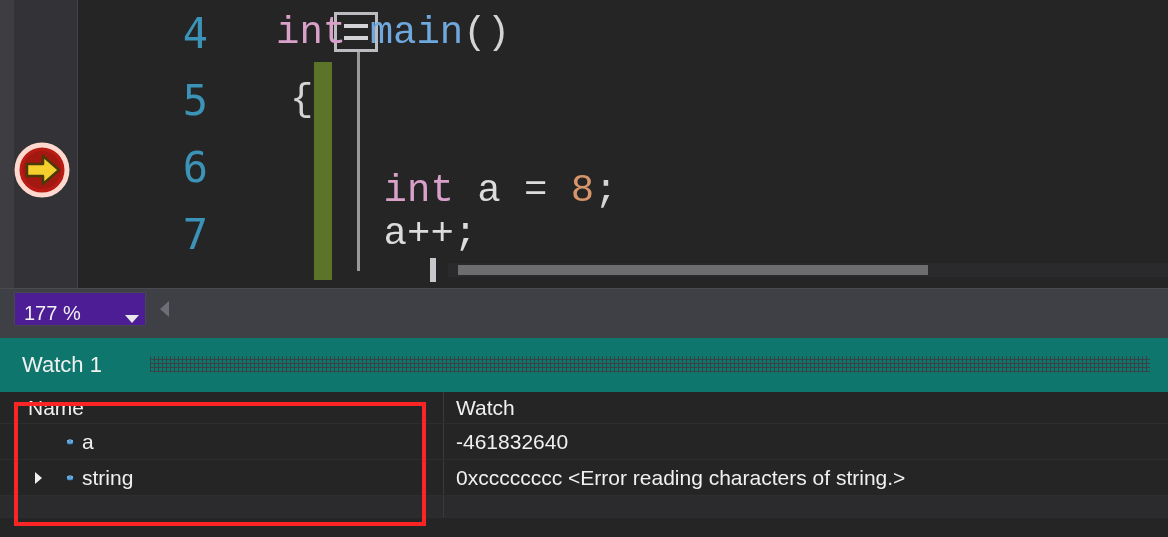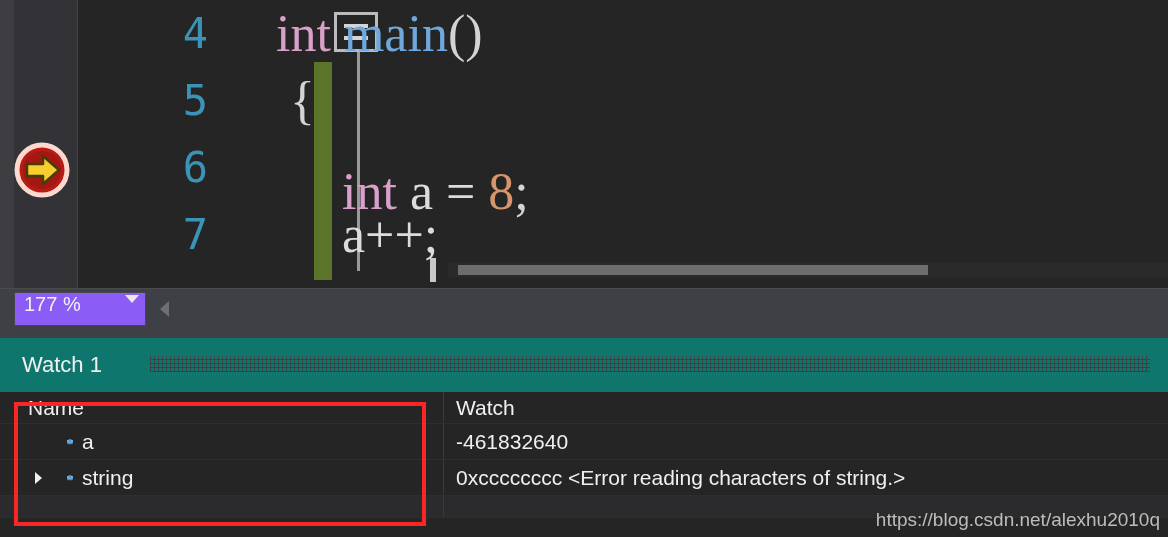--- a/index.html
+++ b/index.html
@@ -119,22 +119,22 @@
   .collapse-box .bar-bot {
     position: absolute;
     left: 7px;
     width: 24px; height: 4px;
     background: #d4d4d6;
   }
   .collapse-box .bar-top { top: 9px; }
   .collapse-box .bar-bot { top: 21px; }
 
   .code-text {
-    font-family: Liberation Serif, serif;
-    font-size: 52px;
+    font-family: Liberation Mono, monospace;
+    font-size: 39px;
     white-space: pre;
     color: #d4d4d4;
     margin-left: 10px;
     line-height: 1;
     text-align: right;
   }
 
   .tok-kw    { color: #d9a0c9; }
   .tok-fn    { color: #6fa8dc; }
   .tok-punct { color: #d4d4d4; }
@@ -172,24 +172,24 @@
     position: absolute;
     left: 0; top: 288px;
     width: 1168px; height: 50px;
     background: #3f3f46;
     border-top: 1px solid #4a4a50;
   }
   .zoom-combo {
     position: absolute;
     left: 14px; top: 3px;
     width: 132px; height: 34px;
-    background: #8b5cf6;
+    background: #4c1d95;
     border: 1px solid #46464d;
     display: flex;
-    align-items: flex-start;
+    align-items: flex-end;
   }
   .zoom-value {
     color: #f0f0f0;
     font-size: 20px;
     padding-left: 9px;
     flex: 1;
     font-family: "Liberation Sans", sans-serif;
   }
   .zoom-caret {
     width: 26px;
@@ -451,15 +451,14 @@
       <div class="wg-row blank">
         <div class="wg-name"></div>
         <div class="wg-value"></div>
       </div>
 
     </div>
   </div>
 
   <div class="red-highlight"></div>
 
-  <div class="watermark">https://blog.csdn.net/alexhu2010q</div>
 
 </div>
 
 </body></html>

